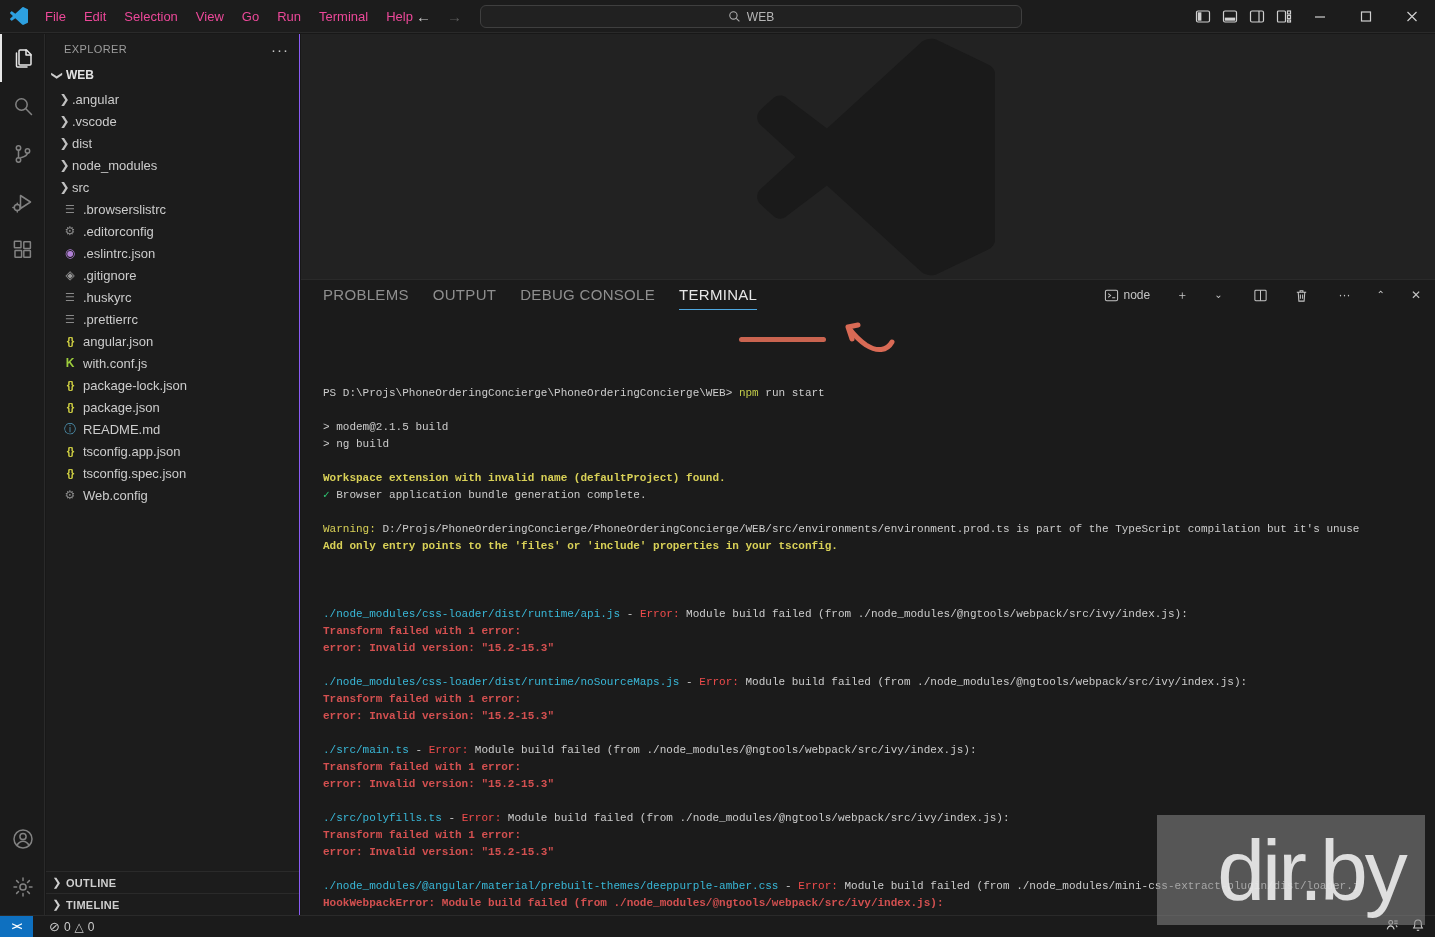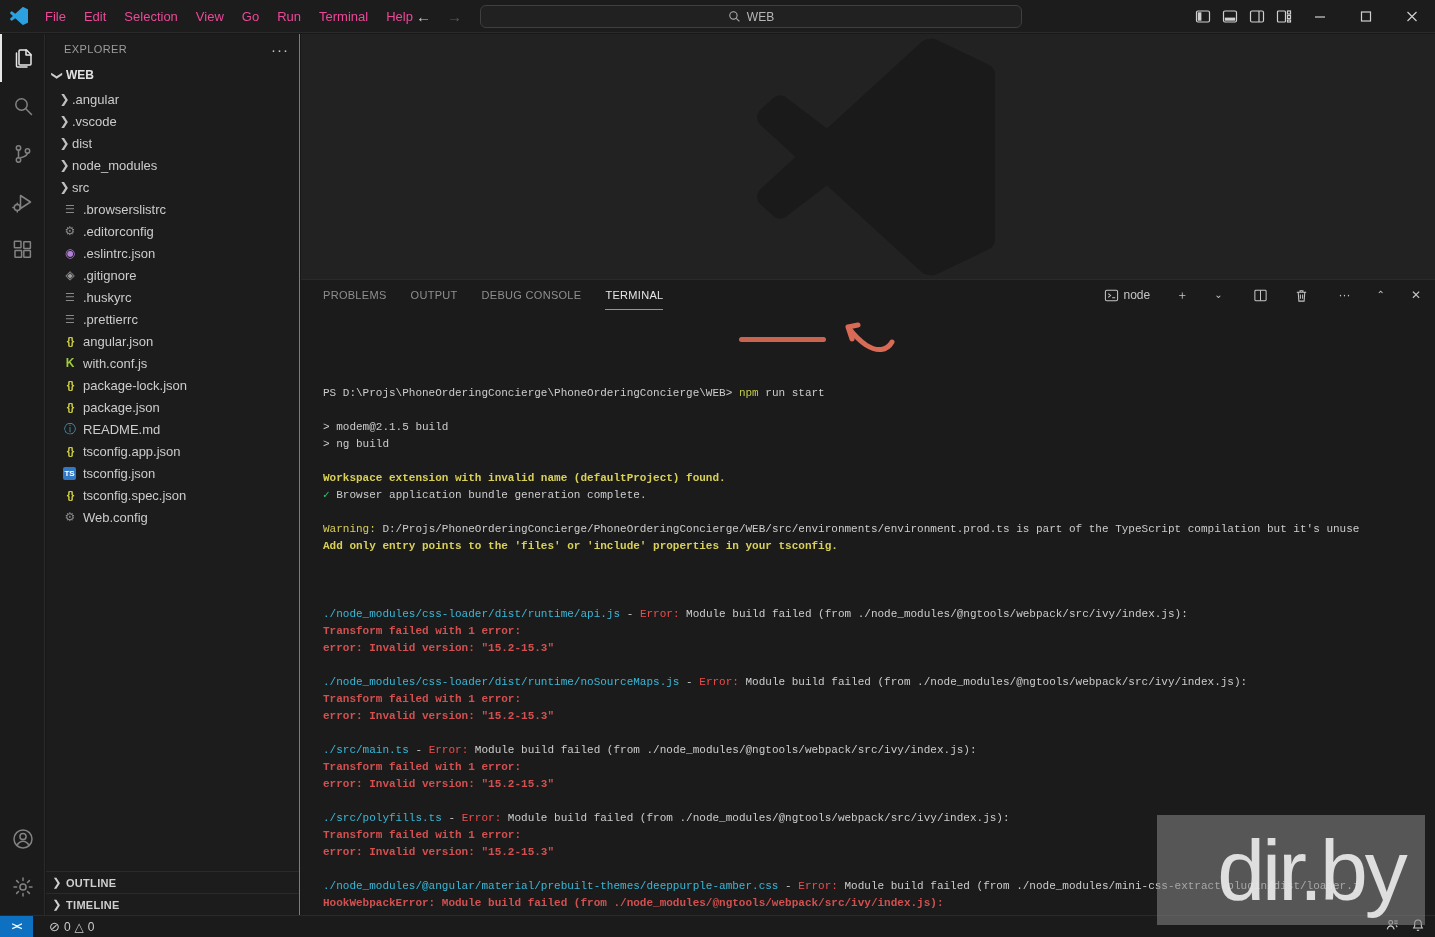--- a/index.html
+++ b/index.html
@@ -60,21 +60,21 @@
   
   .editor{position:absolute;left:301px;top:34px;width:1134px;height:245px;background:#222222;}
   .editor-logo{position:absolute;left:456px;top:4px;width:238px;height:238px;}
   .editor-logo svg{width:100%;height:100%;fill:#1a1a1a;}
 
   
   .panel{position:absolute;left:301px;top:279px;width:1134px;height:636px;background:#1b1b1b;
     border-top:1px solid #2a2a2a;}
   .panel-header{height:30px;display:flex;align-items:center;}
   .ptabs{display:flex;gap:24px;margin-left:22px;height:100%;}
-  .ptab{font-size:11px;letter-spacing:.3px;color:#8f8f8f;display:flex;align-items:center;height:100%;
+  .ptab{font-size:15px;letter-spacing:.3px;color:#8f8f8f;display:flex;align-items:center;height:100%;
     border-bottom:1px solid transparent;cursor:default;white-space:nowrap;}
   .ptab.active{color:#e7e7e7;border-bottom:1px solid #4fa8e0;}
   .pactions{margin-left:auto;display:flex;align-items:center;gap:26px;margin-right:14px;color:#c5c5c5;}
   .pactions .pa{display:flex;align-items:center;gap:4px;font-size:12px;}
   .pactions svg{width:15px;height:15px;stroke:currentColor;fill:none;stroke-width:1.1;}
   .pa-glyph{font-size:13px;line-height:1;}
 
   
   .terminal{position:relative;width:100%;height:606px;overflow:hidden;
     font-family:"Liberation Mono","DejaVu Sans Mono",monospace;font-size:11px;line-height:17px;
@@ -310,24 +310,20 @@
           <span class="ficon i-json">{}</span>
           <span>package.json</span>
         </div>
         <div class="trow">
           <span class="ficon i-info">ⓘ</span>
           <span>README.md</span>
         </div>
         <div class="trow">
           <span class="ficon i-json">{}</span>
           <span>tsconfig.app.json</span>
-        </div>
-        <div class="trow">
-          <span class="ficon i-ts">TS</span>
-          <span>tsconfig.json</span>
         </div>
         <div class="trow">
           <span class="ficon i-json">{}</span>
           <span>tsconfig.spec.json</span>
         </div>
         <div class="trow">
           <span class="ficon i-gear">⚙</span>
           <span>Web.config</span>
         </div>
       </div>

